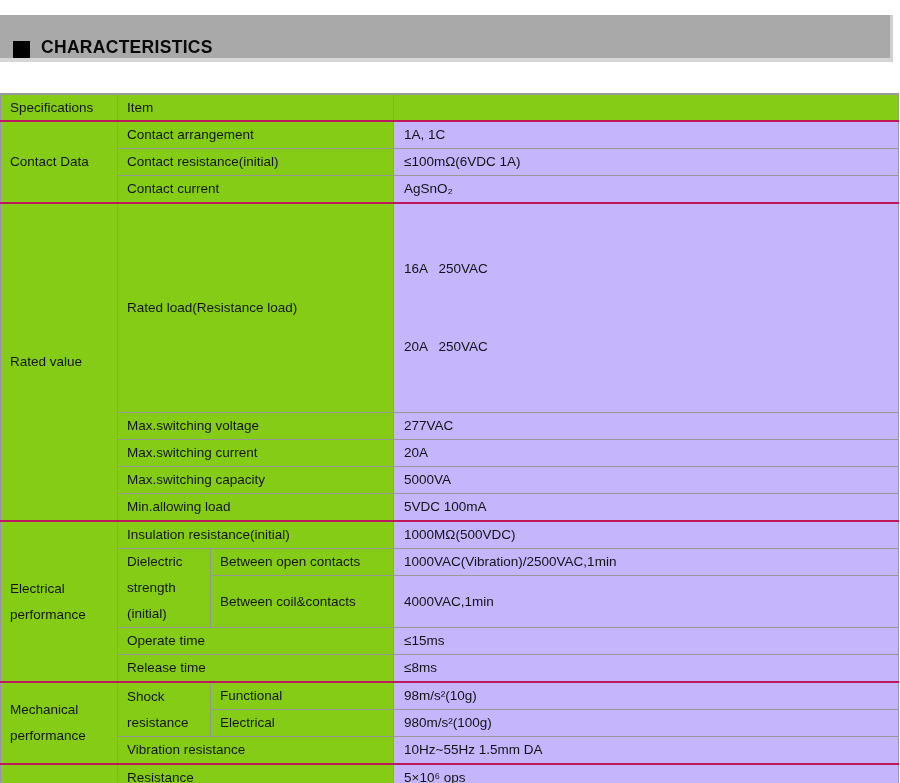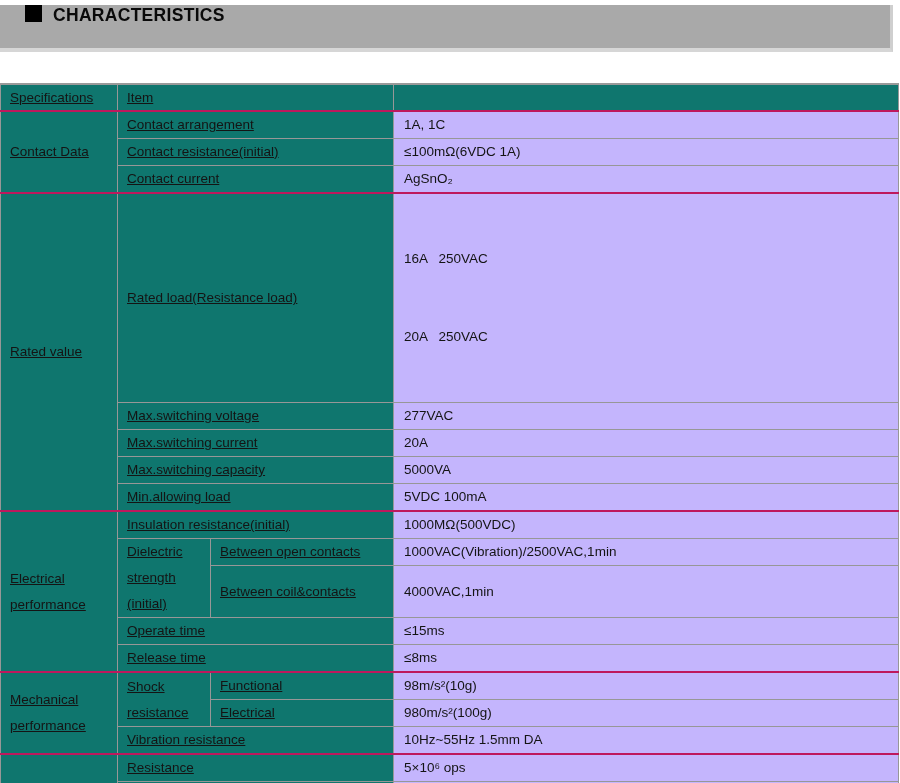--- a/index.html
+++ b/index.html
@@ -4,47 +4,47 @@
 <style>
   html,body{margin:0;padding:0;}
   body{
     width:900px;height:783px;overflow:hidden;background:#ffffff;
     font-family:"Liberation Sans","DejaVu Sans",sans-serif;
     color:#141414;
   }
   
   .titlebar{
     box-sizing:border-box;
-    margin:5px 7px 0 0;
+    margin:15px 7px 0 0;
     height:47px;
     background:#a9a9a9;
     border-bottom:4px solid #d6d6d6;
     border-right:3px solid #cfcfcf;
-    display:flex;align-items:flex-start;
-    padding-left:25px;
+    display:flex;align-items:flex-end;
+    padding-left:13px;
   }
   .titlebar .sq{width:17px;height:17px;background:#000;margin-right:11px;flex:0 0 auto;}
   .titlebar h1{
     margin:0;font-size:17.5px;font-weight:bold;color:#0a0a0a;letter-spacing:.3px;
   }
   
   table.tbl{
     border-collapse:collapse;table-layout:fixed;
     width:898px;margin-top:31px;
     border:1px solid #979797;
     border-top:2px solid #9a9a9a;
   }
   td{
     border:1px solid #979797;
     padding:0 4px 0 9px;
     font-size:13.5px;line-height:26px;
     vertical-align:middle;
     overflow:hidden;
   }
-  td.g{background:#0f766e;text-decoration:underline;}
+  td.g{background:#84cc16;}
   td.val{background:#c4b5fd;white-space:pre-wrap;padding-left:10px;}
   tr.hh td{line-height:25px;}
   tr.hh{height:25px;}
   tr.h1{height:26px;}
   tr.h2{height:52px;}
   tr.sec > td{border-top:2px solid #be185d;margin-top:36px;}
 </style>
 </head>
 <body>
 

